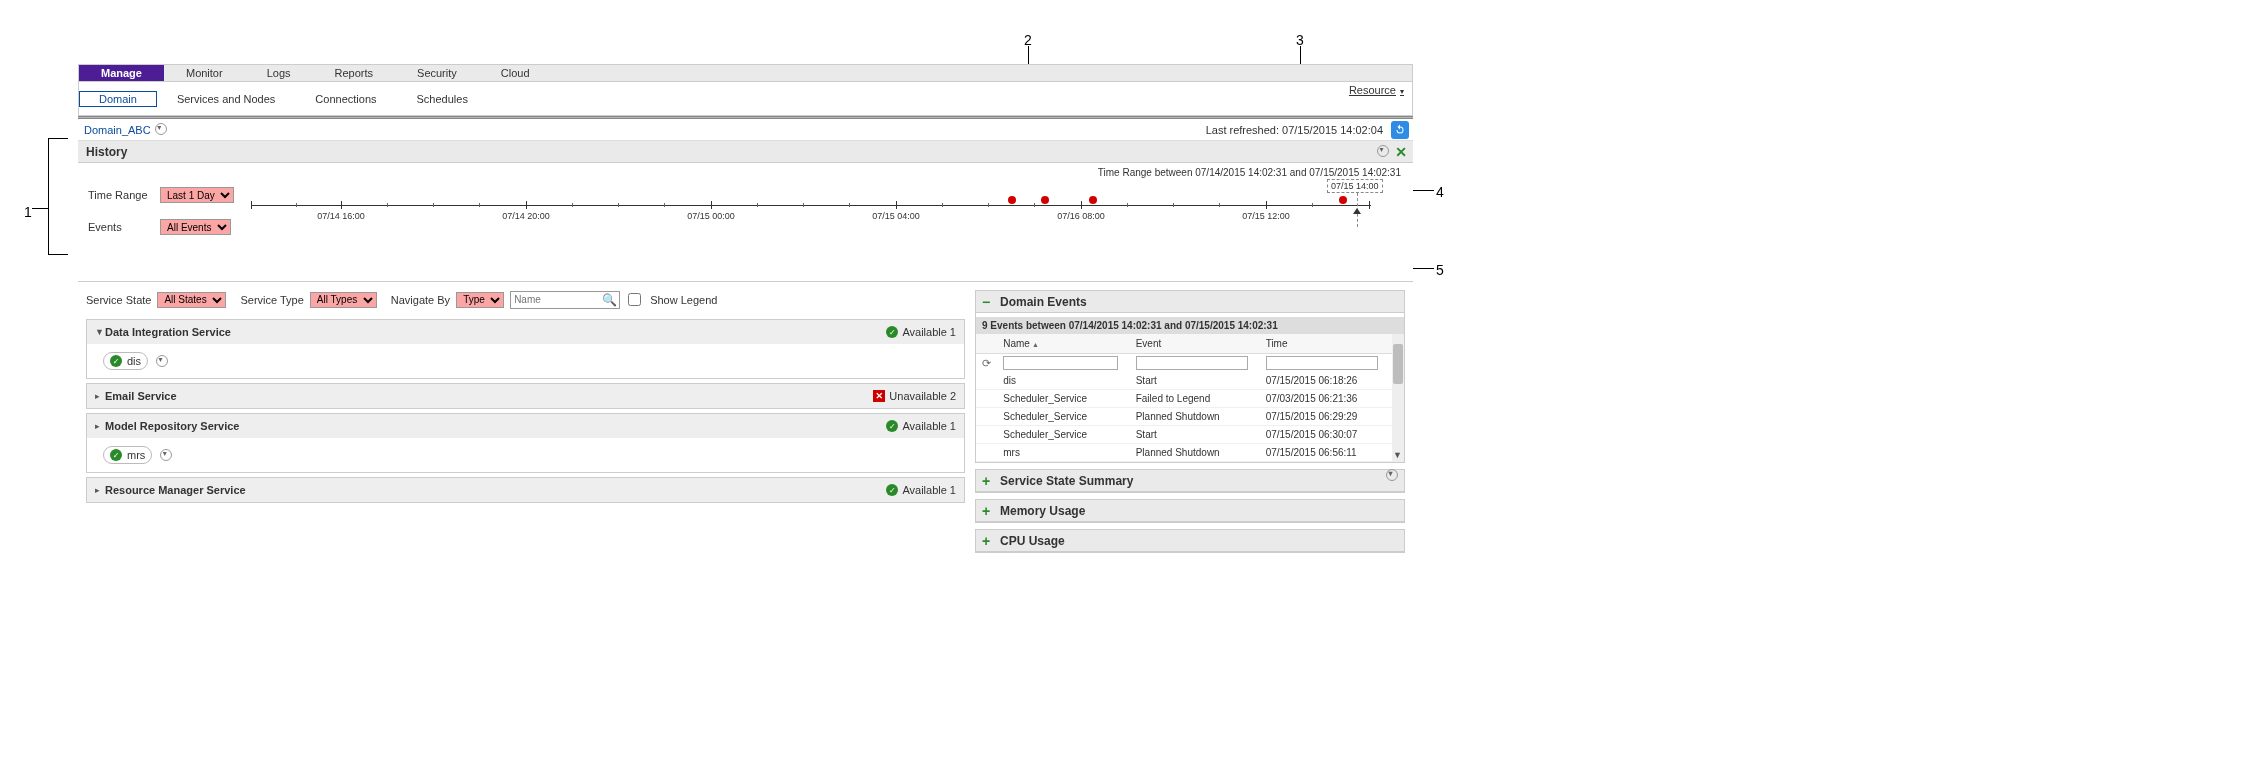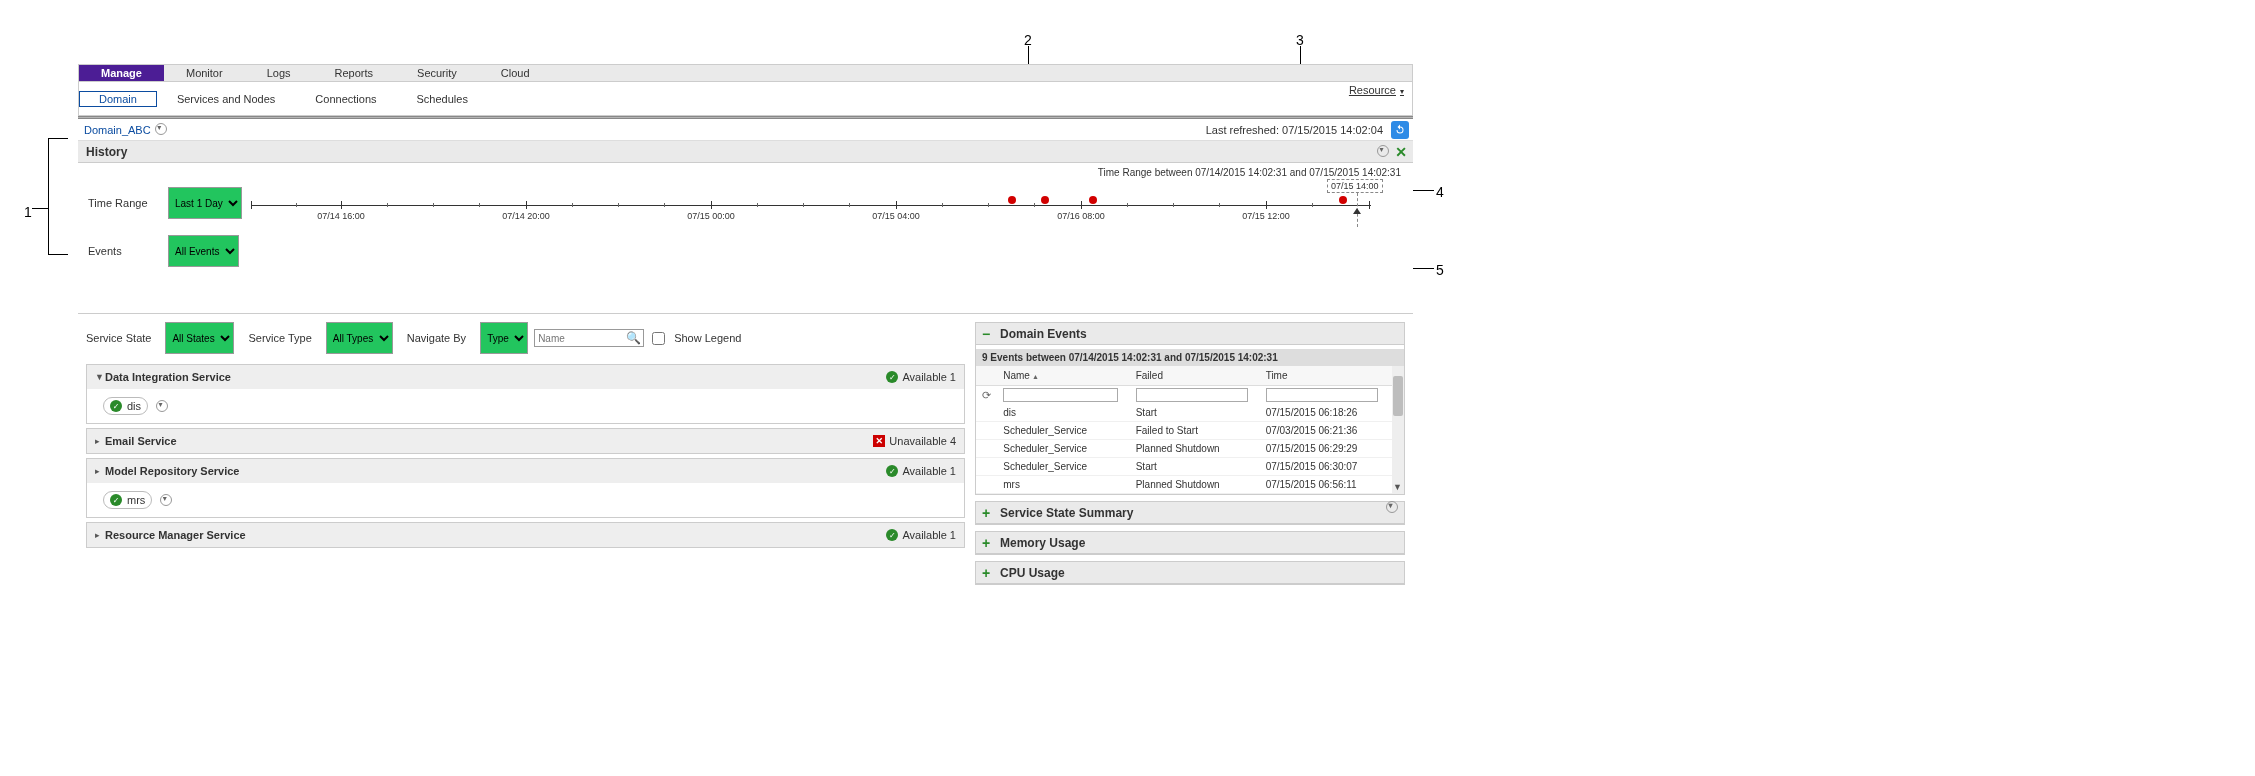--- a/index.html
+++ b/index.html
@@ -43,21 +43,21 @@
   .hist-head .close { position:absolute; right:6px; top:3px; color:#2a8a2a; font-weight:bold; font-size:14px; cursor:pointer; }
   .hist-head .rond2 { position:absolute; right:24px; top:4px; }
 
   
   .hist-body { padding:6px 10px 30px 10px; border-bottom:1px solid #ccc; position:relative; }
   .hist-range-note { position:absolute; right:12px; top:4px; font-size:10px; color:#333; }
 
   .controls-left { display:inline-block; width:160px; vertical-align:top; margin-top:18px; }
   .controls-left .row { margin-bottom:16px; display:flex; align-items:center; }
   .controls-left label { font-size:11px; width:72px; display:inline-block; }
-  .mini-select { font-size:10px; height:32px; border:1px solid #999; background:#22c55e; padding:0 2px;margin-left:8px; }
+  .mini-select { font-size:10px; height:16px; border:1px solid #999; background:#fca5a5; padding:0 2px; }
 
   .timeline-wrap { display:inline-block; vertical-align:top; margin-top:24px; }
   .timeline { position:relative; width:1120px; height:40px; }
   .tl-axis { position:absolute; left:0; right:0; top:12px; height:1px; background:#333; }
   .tl-tick { position:absolute; top:8px; width:1px; height:8px; background:#333; }
   .tl-minor { position:absolute; top:10px; width:1px; height:4px; background:#666; }
   .tl-label { position:absolute; top:18px; font-size:9px; color:#333; transform:translateX(-50%); white-space:nowrap; }
   .tl-dot { position:absolute; top:3px; width:8px; height:8px; background:#d20000; border-radius:50%; }
   .tl-tooltip { position:absolute; top:-14px; font-size:9px; border:1px dashed #888; background:#fff; padding:1px 3px; white-space:nowrap; }
   .tl-endcap { position:absolute; top:8px; height:8px; width:1px; background:#333; }
@@ -266,21 +266,21 @@
                   <span class="ic-ok"></span>
                   <span>dis</span>
                 </span><span class="rond-sm"></span></div>
             </div>
             <div class="svc-group">
     <div class="svc-head">
       <span class="tri">▸</span>
       <span class="name">Email Service</span>
       <span class="status">
         <span class="ic-bad"></span>
-        <span>Unavailable 4</span>
+        <span>Unavailable 2</span>
       </span>
     </div>
             </div>
             <div class="svc-group">
     <div class="svc-head">
       <span class="tri">▸</span>
       <span class="name">Model Repository Service</span>
       <span class="status">
         <span class="ic-ok"></span>
         <span>Available 1</span>
@@ -312,21 +312,21 @@
             <span>Domain Events</span>
           </div>
           <div class="panel-body">
             <div class="subhead">9 Events between 07/14/2015 14:02:31 and 07/15/2015 14:02:31</div>
             <div class="ev-wrap">
               <table class="ev-table">
                 <thead>
                   <tr>
                     <th style="width:12px;"></th>
                     <th><span>Name</span><span class="sortc">▲</span></th>
-                    <th>Failed</th>
+                    <th>Event</th>
                     <th>Time</th>
                     <th style="width:14px;"></th>
                   </tr>
                   <tr class="ev-filter">
                     <td class="filt-ic">⟳</td>
                     <td><input style=""></td>
                     <td><input style=""></td>
                     <td><input style=""></td>
                     <td></td>
                   </tr>
@@ -335,21 +335,21 @@
                     <tr>
                       <td></td>
                       <td>dis</td>
                       <td>Start</td>
                       <td>07/15/2015 06:18:26</td>
                       <td></td>
                     </tr>
                     <tr>
                       <td></td>
                       <td>Scheduler_Service</td>
-                      <td>Failed to Start</td>
+                      <td>Failed to Legend</td>
                       <td>07/03/2015 06:21:36</td>
                       <td></td>
                     </tr>
                     <tr>
                       <td></td>
                       <td>Scheduler_Service</td>
                       <td>Planned Shutdown</td>
                       <td>07/15/2015 06:29:29</td>
                       <td></td>
                     </tr>

